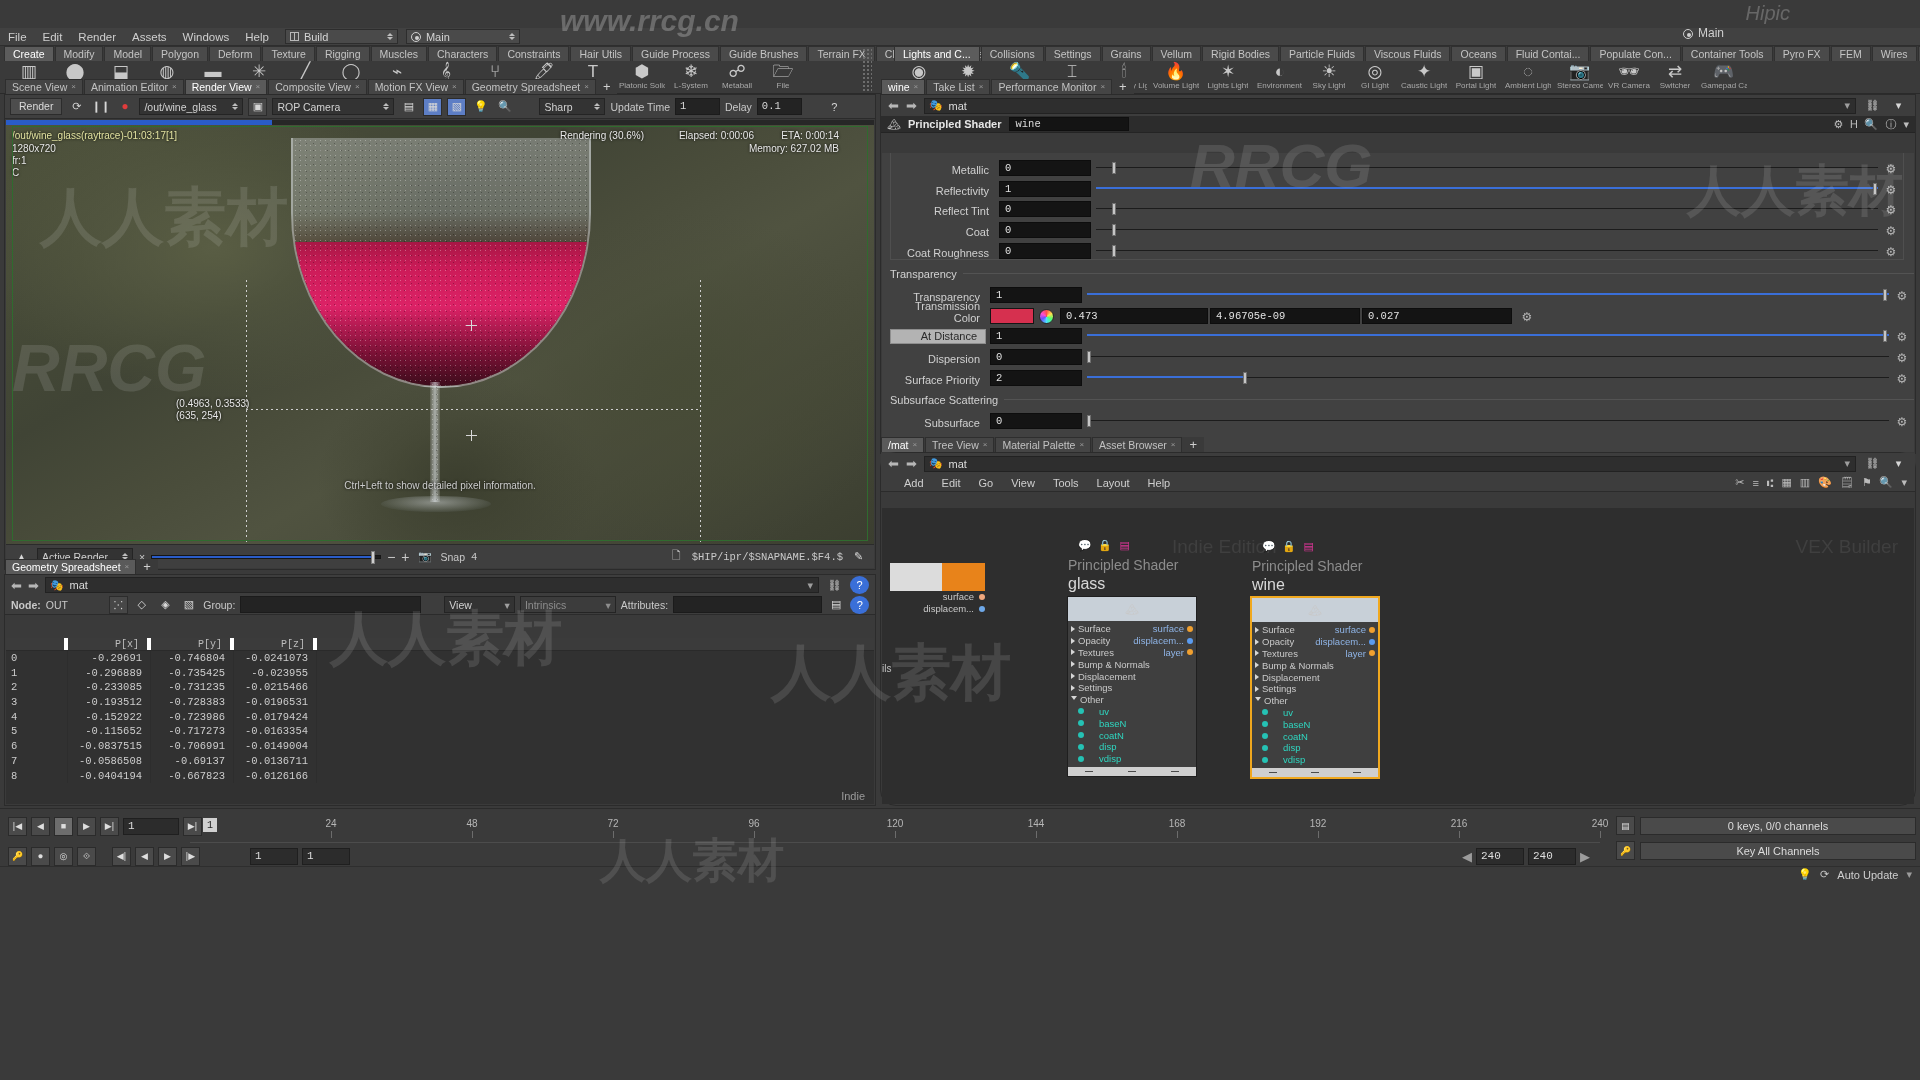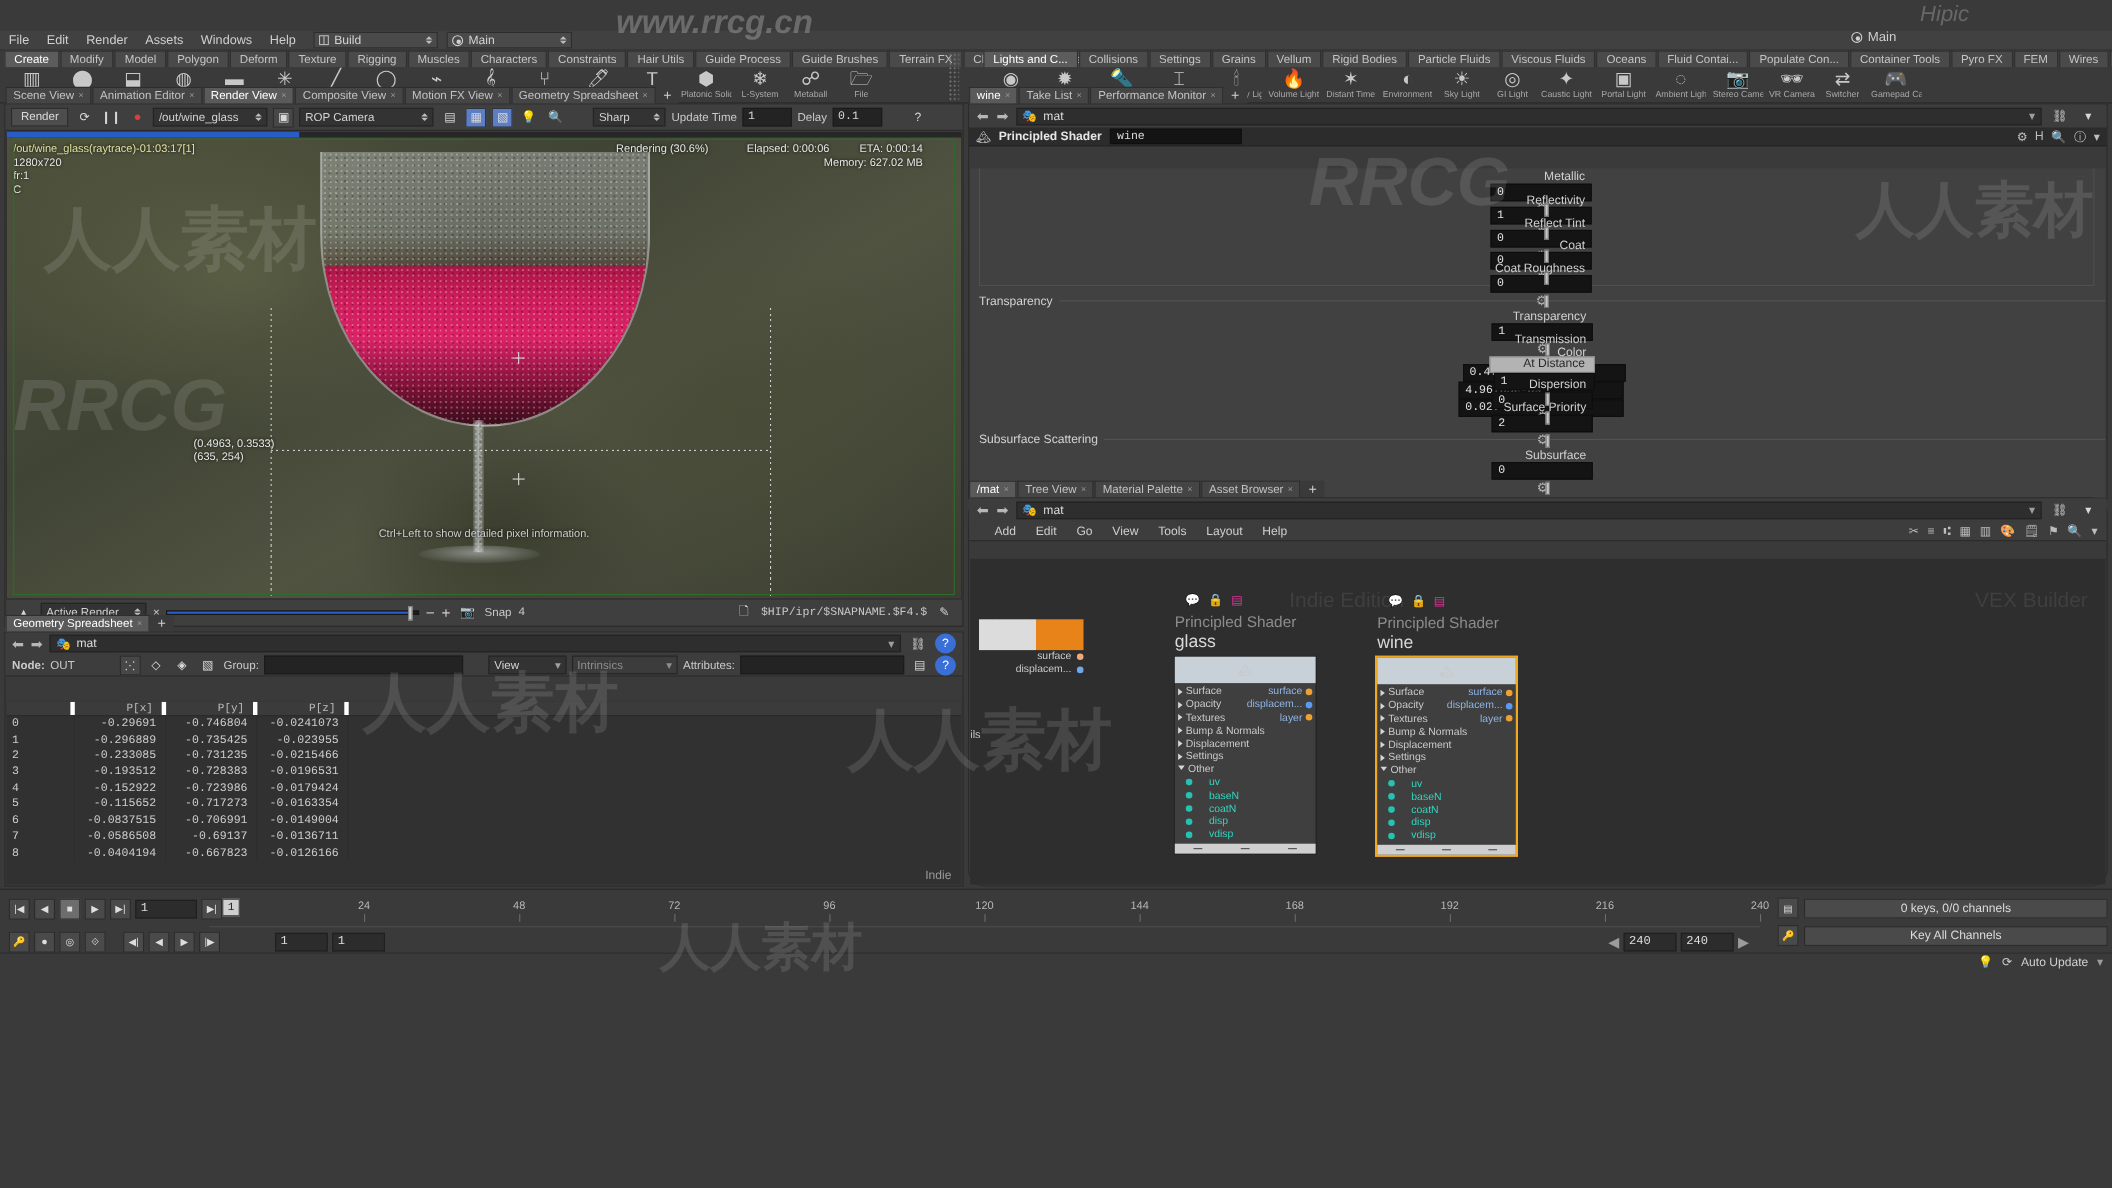--- a/index.html
+++ b/index.html
@@ -142,21 +142,21 @@
   .c-idx{width:62px;} .c-val{width:83px;text-align:right;padding-right:8px !important;}
 
   
   #parampanel{left:880px;top:94px;width:1036px;height:360px;}
   .pp-path{height:21px;background:#3d3d3d;display:flex;align-items:center;gap:7px;padding:0 7px;}
   .pp-title{height:17px;background:#2c2c2c;display:flex;align-items:center;gap:7px;padding:0 6px;border-bottom:1px solid #242424;}
   .pp-title .nm{font-weight:bold;color:#e6e6e6;font-size:11px;}
   .pp-title .val{background:#141414;border:1px solid #0f0f0f;padding:0 6px;height:14px;line-height:13px;font-family:"Liberation Mono",monospace;color:#dcdcdc;font-size:10.5px;min-width:120px;}
   .pp-icons{margin-left:auto;display:flex;gap:7px;align-items:center;color:#bdbdbd;font-size:11px;}
   .pp-body{position:absolute;left:1px;top:58px;right:1px;bottom:1px;background:#414141;overflow:hidden;}
-  .prow{display:flex;align-items:center;height:20.8px;padding-left:8px;flex-direction:column;}
+  .prow{display:flex;align-items:flex-end;height:20.8px;padding-left:8px;}
   .prow .plabel{width:100px;text-align:right;padding-right:10px;font-size:11px;color:#d0d0d0;}
   .prow .plabel.hl{background:#b3b3b3;color:#2a2a2a;border:1px solid #8e8e8e;height:15px;line-height:13px;padding-right:8px;width:96px;}
   .pfield{background:#141414;border:1px solid #0d0d0d;height:16px;line-height:14px;width:92px;padding:0 5px;color:#e2e2e2;font-family:"Liberation Mono",monospace;font-size:10.5px;}
   .pslider{position:relative;height:16px;margin-left:5px;flex:1;}
   .pslider .ln{position:absolute;left:0;right:0;top:7px;height:1px;background:#1c1c1c;}
   .pslider .fl{position:absolute;left:0;top:6px;height:2px;background:#3a6fd8;}
   .pslider .kn{position:absolute;top:2px;width:4px;height:12px;background:#c6c6c6;border:1px solid #6f6f6f;}
   .pgear{width:14px;height:14px;margin-left:6px;margin-right:5px;color:#b4b4b4;font-size:12px;display:flex;align-items:center;justify-content:center;}
   .sect{margin:8px 0 2px 8px;display:flex;align-items:center;gap:6px;color:#d2d2d2;font-size:11px;}
   .sect .rule{flex:1;height:1px;background:#535353;}
@@ -385,21 +385,21 @@
           <div class="shitem wide">
             <div class="shico">🕯</div>
             <div class="shlbl">Geometry Light</div>
           </div>
           <div class="shitem wide">
             <div class="shico">🔥</div>
             <div class="shlbl">Volume Light</div>
           </div>
           <div class="shitem wide">
             <div class="shico">✶</div>
-            <div class="shlbl">Distant Time</div>
+            <div class="shlbl">Lights Light</div>
           </div>
           <div class="shitem wide">
             <div class="shico">◐</div>
             <div class="shlbl">Environment Light</div>
           </div>
           <div class="shitem">
             <div class="shico">☀</div>
             <div class="shlbl">Sky Light</div>
           </div>
           <div class="shitem">

